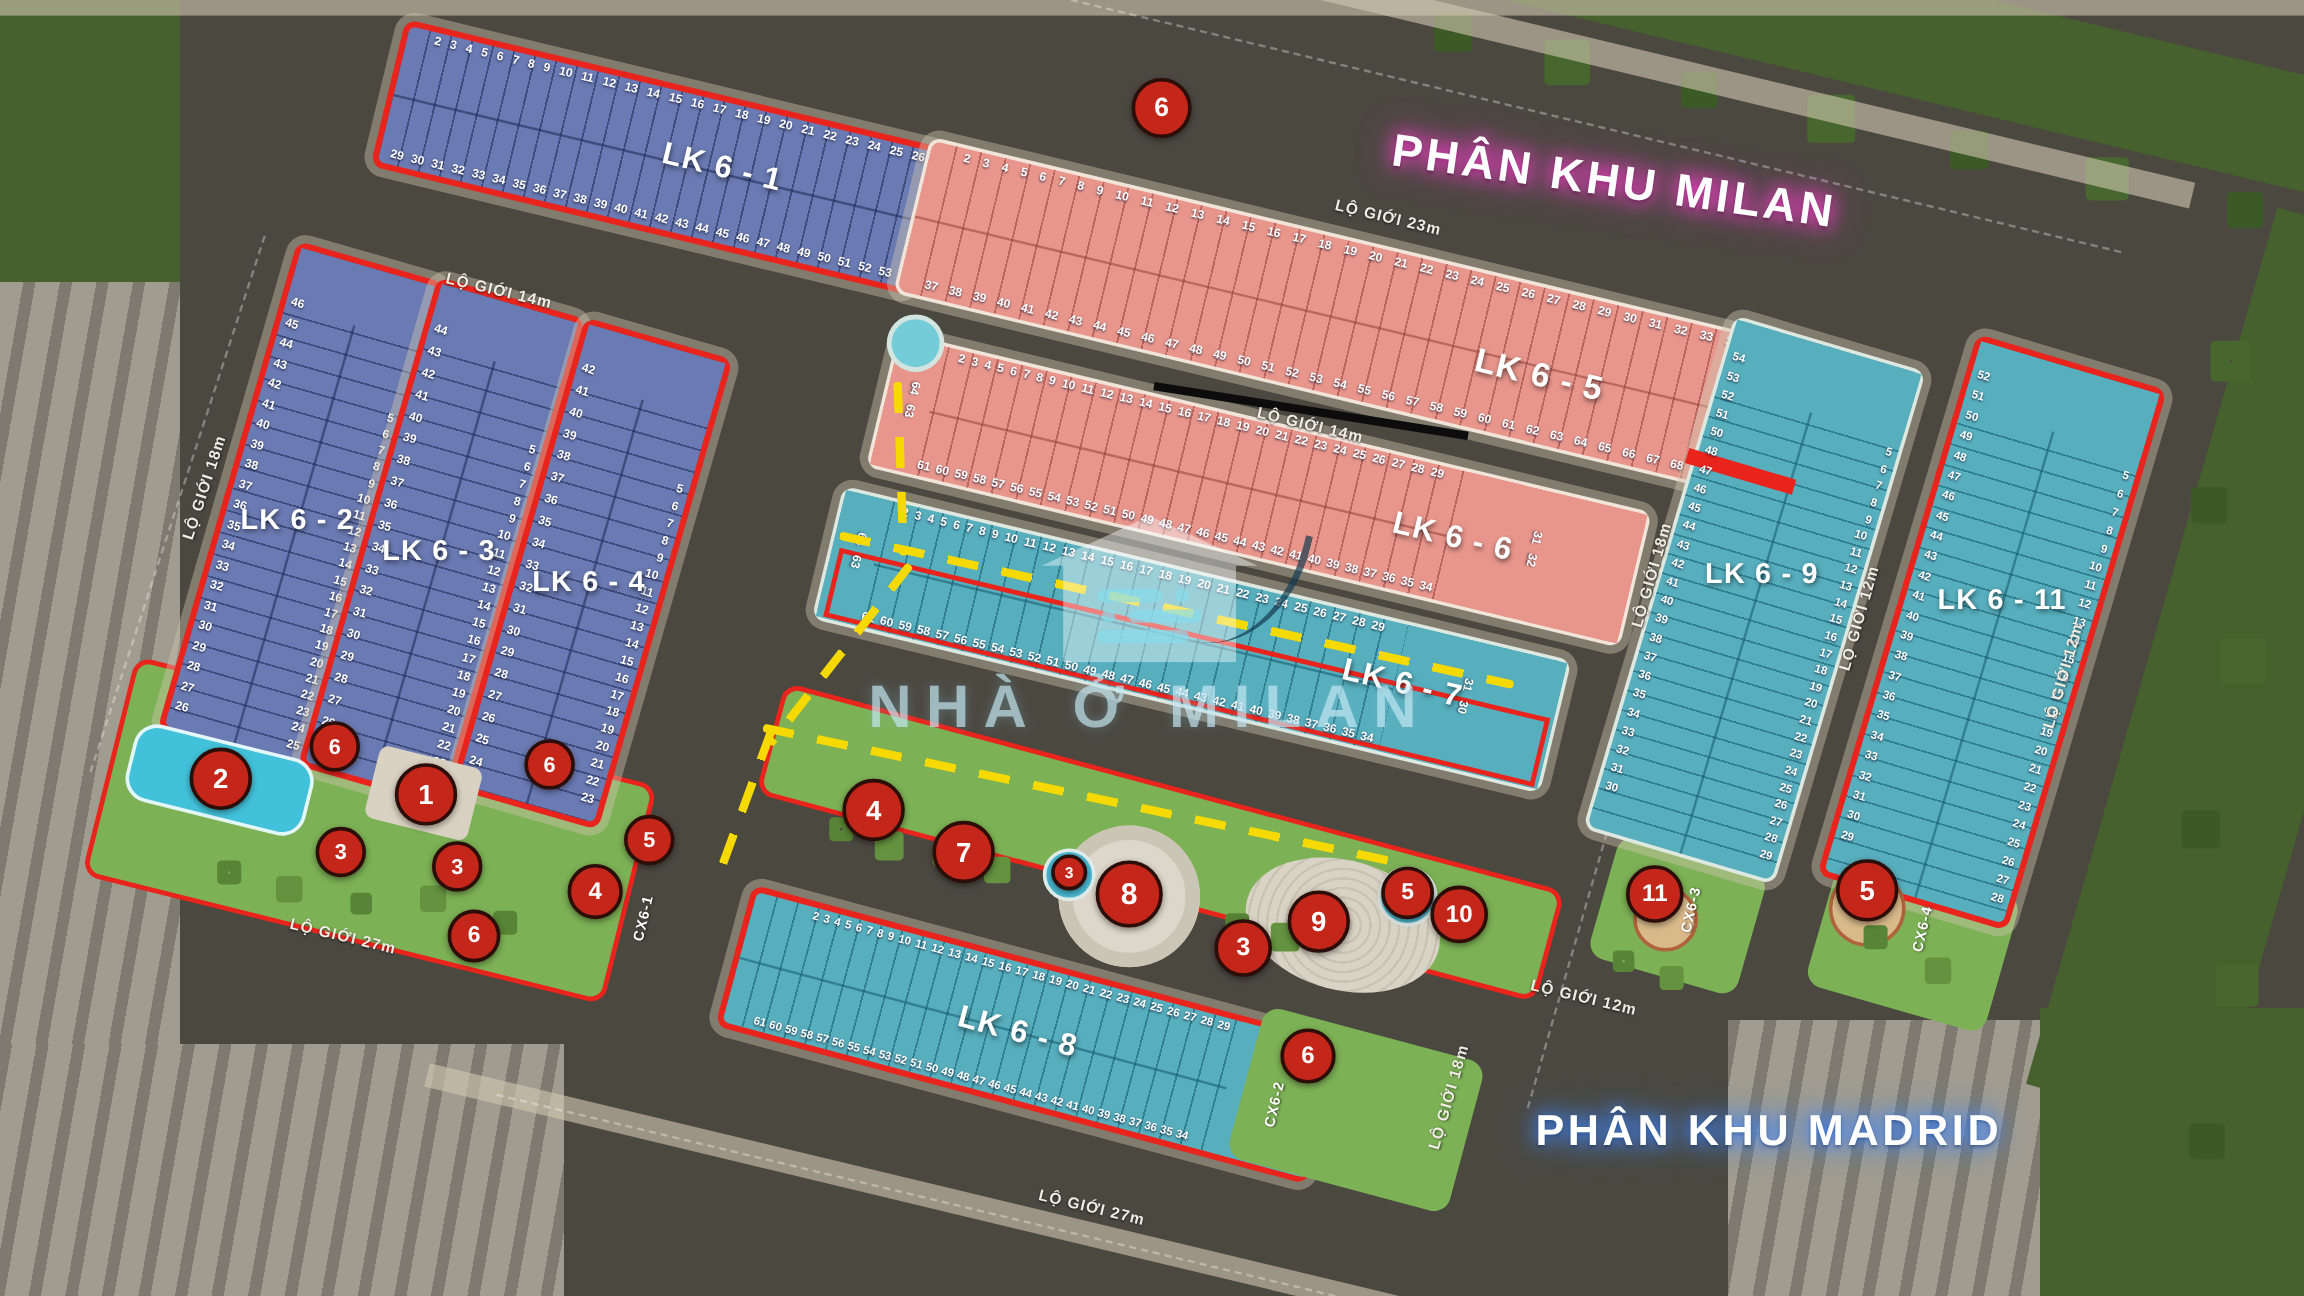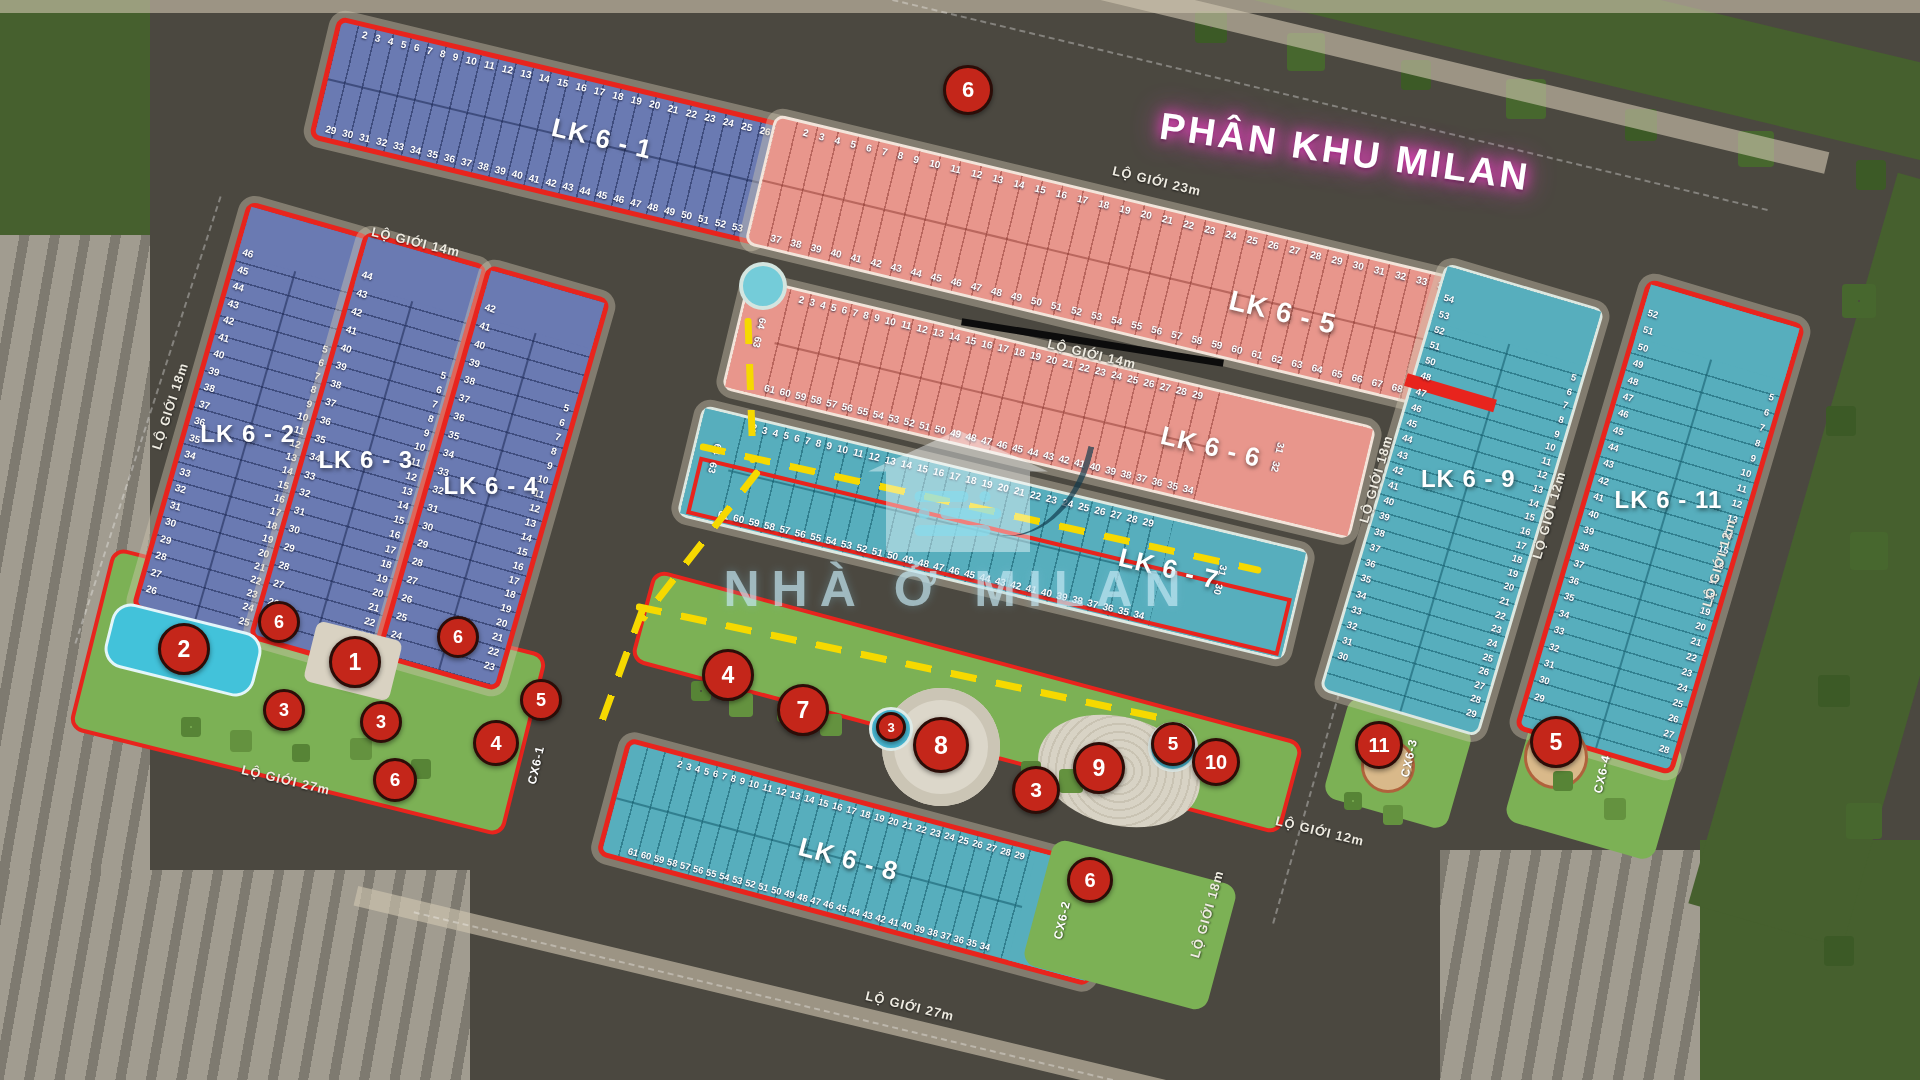--- a/index.html
+++ b/index.html
@@ -771,20 +771,21 @@
   <div class="rl" style="--r:13.5deg;left:1320px;top:831px;">LỘ GIỚI 12m</div>
   <div class="rl" style="--r:-74deg;left:1207px;top:914px;">LỘ GIỚI 18m</div>
   <div class="rl" style="--r:13.5deg;left:910px;top:1006px;">LỘ GIỚI 27m</div>
 
   <div class="cx" style="left:536px;top:765px;">CX6-1</div>
   <div class="cx" style="left:1062px;top:920px;">CX6-2</div>
   <div class="cx" style="left:1409px;top:758px;">CX6-3</div>
   <div class="cx" style="left:1602px;top:774px;">CX6-4</div>
 
   <div class="zone" style="--r:8deg;left:1345px;top:152px;font-size:38px;text-shadow:0 0 14px #ff3fd1,0 0 28px #ff3fd1,0 2px 3px rgba(0,0,0,.5);">PHÂN KHU MILAN</div>
+  <div class="zone" style="left:1474px;top:942px;font-size:36px;text-shadow:0 0 14px #3f86ff,0 0 28px #3f86ff,0 2px 3px rgba(0,0,0,.5);">PHÂN KHU MADRID</div>
 
   <div class="mk" style="left:968px;top:90px;width:44px;height:44px;font-size:22px;">6</div>
   <div class="mk" style="left:184px;top:649px;width:46px;height:46px;font-size:23px;">2</div>
   <div class="mk" style="left:279px;top:622px;width:36px;height:36px;font-size:18px;">6</div>
   <div class="mk" style="left:355px;top:662px;width:46px;height:46px;font-size:23px;">1</div>
   <div class="mk" style="left:284px;top:710px;width:36px;height:36px;font-size:18px;">3</div>
   <div class="mk" style="left:381px;top:722px;width:36px;height:36px;font-size:18px;">3</div>
   <div class="mk" style="left:458px;top:637px;width:36px;height:36px;font-size:18px;">6</div>
   <div class="mk" style="left:496px;top:743px;width:40px;height:40px;font-size:20px;">4</div>
   <div class="mk" style="left:541px;top:700px;width:36px;height:36px;font-size:18px;">5</div>

